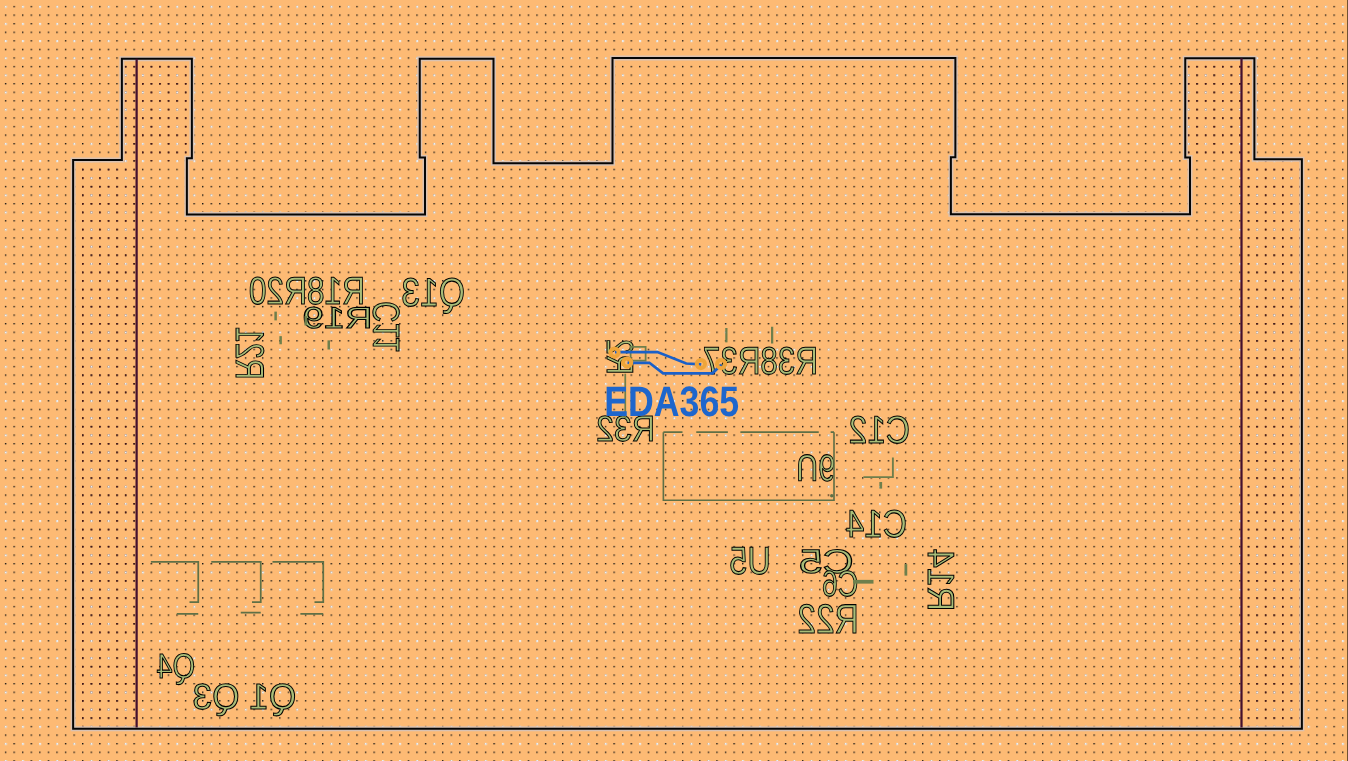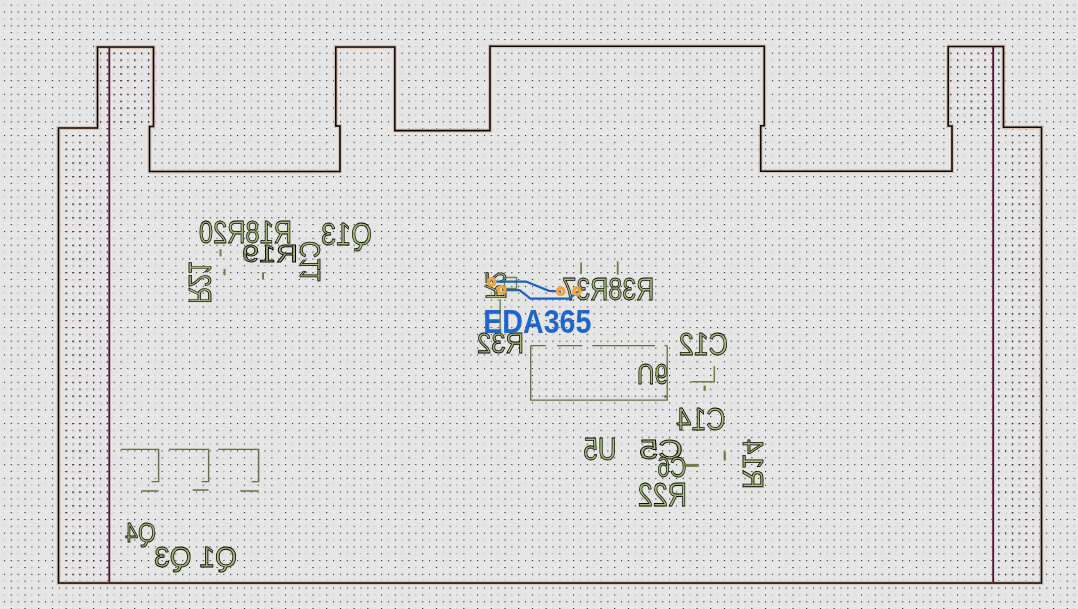--- a/index.html
+++ b/index.html
@@ -1,16 +1,16 @@
 <!DOCTYPE html>
 <html><head>
 <meta charset="utf-8">
 <style>
 html,body{margin:0;padding:0;background:#000;}
-#c{position:relative;width:1078px;height:609px;background:#e5e5e5;overflow:hidden;}
+#c{position:relative;width:1078px;height:609px;background:#fdba74;overflow:hidden;}
 svg{position:absolute;top:0;left:0;display:block;}
 text{font-family:"Liberation Sans",sans-serif;}
 </style>
 </head>
 <body>
 <div id="c">
 <svg width="1078" height="609" viewBox="0 0 1078 609">
 <defs>
 <pattern id="gfine" width="6.857" height="6.857" x="3.9" y="4.7" patternUnits="userSpaceOnUse">
           <rect width="1.1" height="1.1" fill="#141414"></rect>

